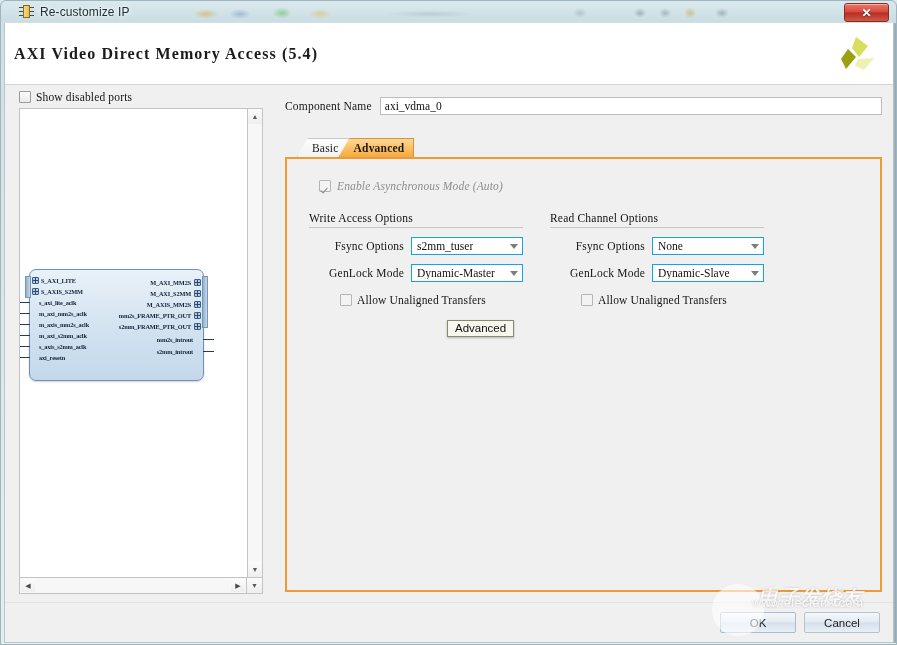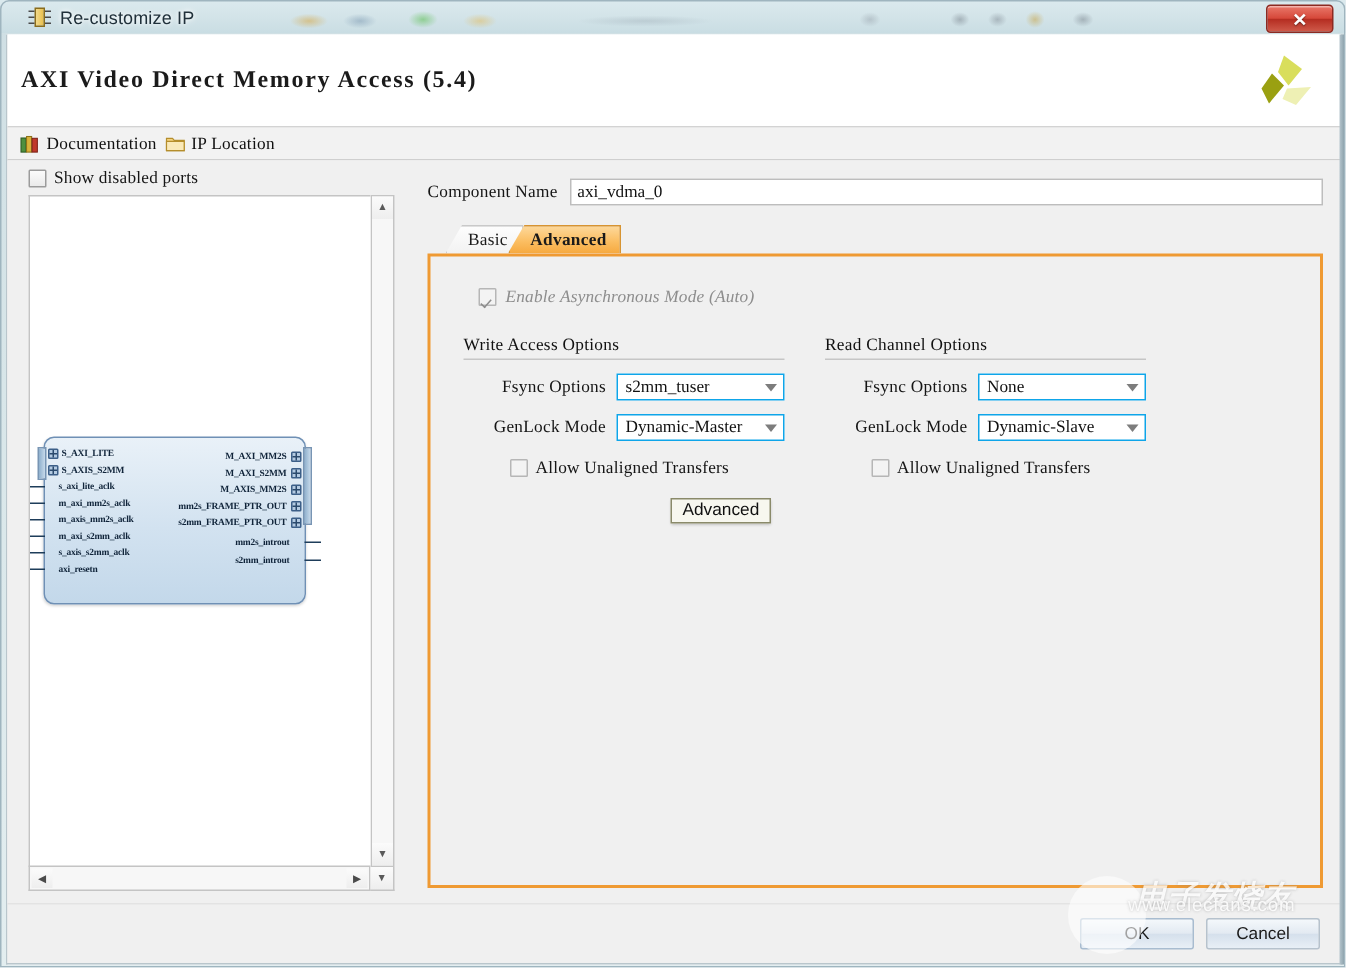--- a/index.html
+++ b/index.html
@@ -201,21 +201,21 @@
     position: absolute; width: 6px;
     background: linear-gradient(90deg,#8fb0cd,#c6d9ea);
     border: 1px solid #7895b4;
   }
 
   
   .right-panel {
     flex: 1; padding: 12px 12px 0 14px;
     display: flex; flex-direction: column; background: #f0f0f0;
   }
-  .comp-name-row { display: flex; align-items: center; gap: 8px; margin-bottom: 13px; justify-content: flex-end; }
+  .comp-name-row { display: flex; align-items: center; gap: 8px; margin-bottom: 23px; justify-content: flex-end; }
   .comp-name-label {
     font-family: "Liberation Serif", serif; font-size: 11.5px;
     color: #151515; letter-spacing: .2px; white-space: nowrap;
   }
   .comp-name-input {
     flex: 1; height: 18px; border: 1px solid #bdbdbd; background: #fff;
     font-family: "Liberation Serif", serif; font-size: 11.5px; color: #111;
     padding: 0 4px; outline: none;
   }
 
@@ -361,37 +361,20 @@
 
     <div class="ip-header">
       <div class="ip-title">AXI Video Direct Memory Access (5.4)</div>
       <svg class="xilinx-logo" viewBox="0 0 46 42">
         <polygon points="26,2 38,11 29,22 22,13" fill="#d9de5c"></polygon>
         <polygon points="18,14 26,22 16,34 11,24" fill="#9aa011"></polygon>
         <polygon points="28,24 44,23 34,35 25,31" fill="#eef0b4"></polygon>
       </svg>
     </div>
 
-    <div class="toolbar">
-      <div class="tb-item">
-        <svg width="14" height="14" viewBox="0 0 14 14">
-          <rect x="1" y="3" width="3.4" height="9.4" fill="#4e8f3e" stroke="#2d5a23" stroke-width=".7"></rect>
-          <rect x="4.7" y="2" width="3.4" height="10.4" fill="#d9b23a" stroke="#8d7117" stroke-width=".7"></rect>
-          <rect x="8.4" y="3.2" width="3.5" height="9.2" fill="#c0392b" stroke="#7d2217" stroke-width=".7"></rect>
-        </svg>
-        <span class="tb-label">Documentation</span>
-      </div>
-      <div class="tb-item">
-        <svg width="14" height="13" viewBox="0 0 14 13">
-          <path d="M1 3.2h4l1.2 1.4h6.6v6.8H1z" fill="#f4d27e" stroke="#b58e2c" stroke-width=".8"></path>
-          <path d="M1 5.2h11.8v6.2H1z" fill="#fae9b8" stroke="#b58e2c" stroke-width=".8"></path>
-        </svg>
-        <span class="tb-label">IP Location</span>
-      </div>
-    </div>
 
     <div class="body-area">
 
       <div class="left-panel">
         <div class="show-disabled">
           <div class="cb"></div>
           <span class="lbl-serif">Show disabled ports</span>
         </div>
 
         <div class="port-view-wrap">

